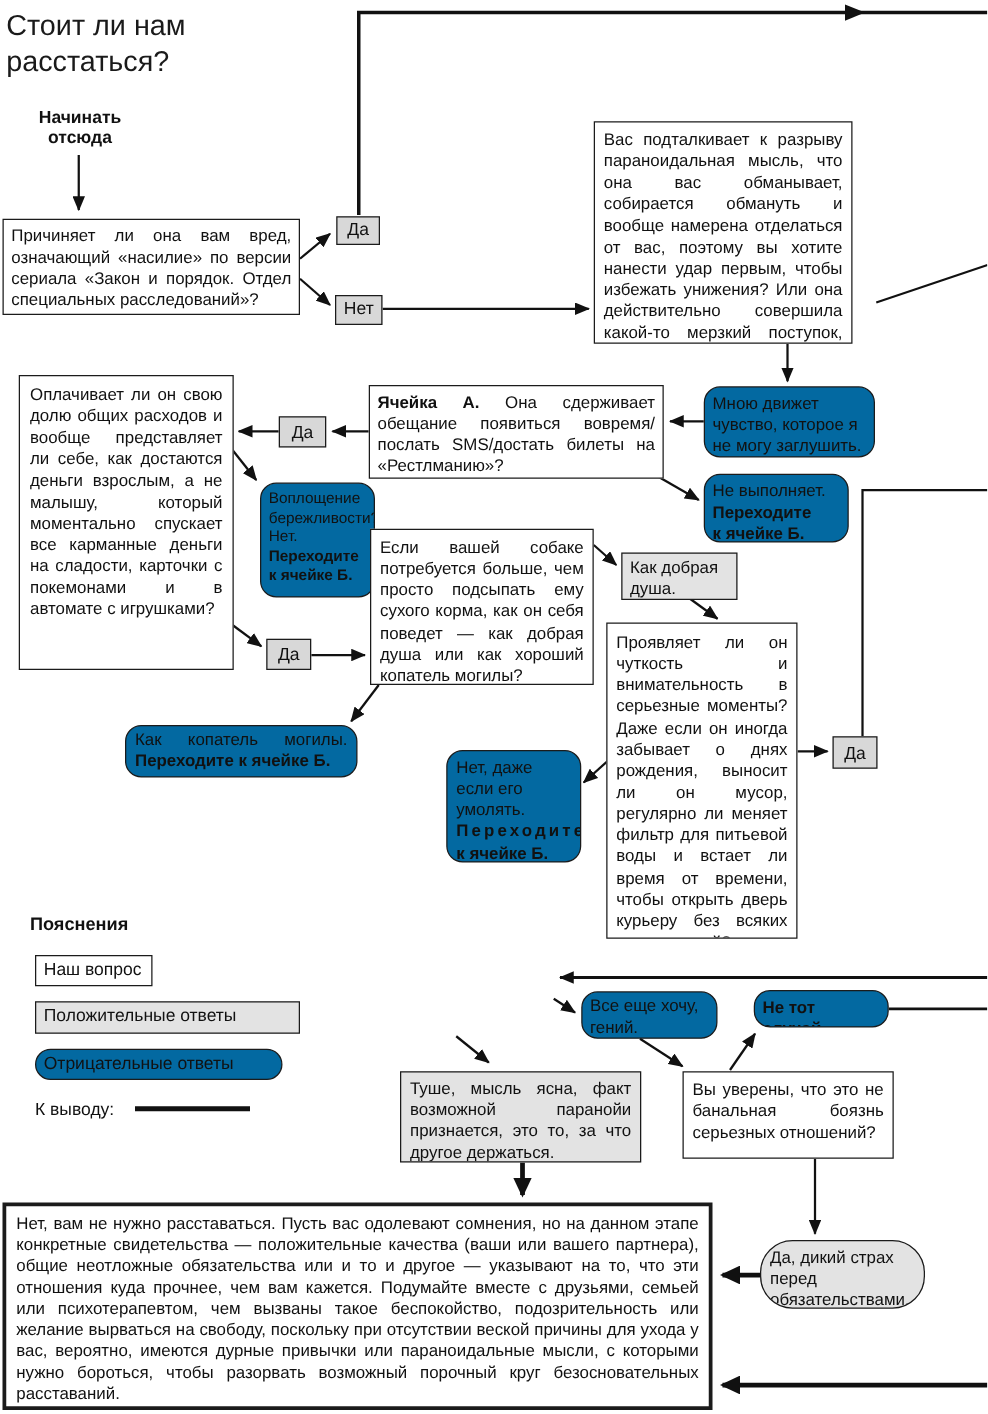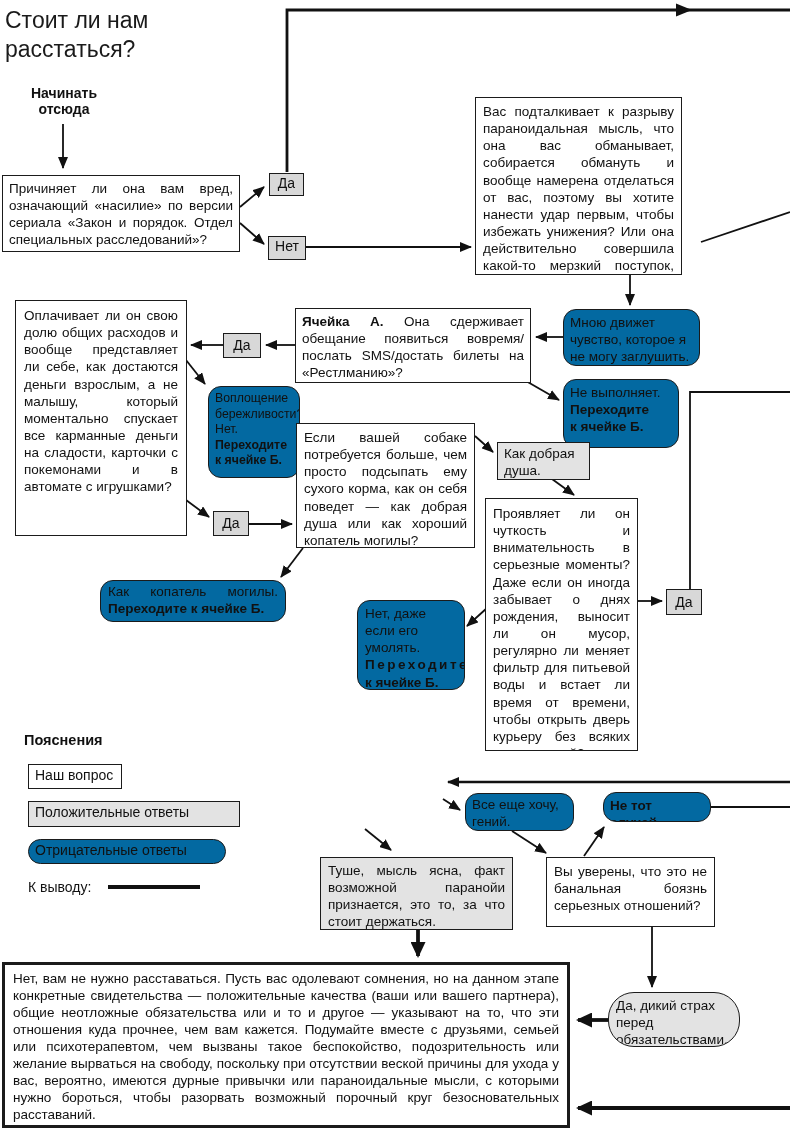--- a/index.html
+++ b/index.html
@@ -115,21 +115,21 @@
   <div class="node q just" style="left:2px;top:175px;width:238px;height:77px;">Причиняет ли она вам вред, означающий «насилие» по версии сериала «Закон и порядок. Отдел специальных расследований»?</div>
   <div class="node ans" style="left:269px;top:173px;width:35px;height:23px;">Да</div>
   <div class="node ans" style="left:268px;top:236px;width:38px;height:24px;">Нет</div>
 
   <div class="node q just" style="left:475px;top:97px;width:207px;height:178px;padding:5px 7px;">Вас подталкивает к разрыву параноидальная мысль, что она вас обманывает, собирается обмануть и вообще намерена отделаться от вас, поэтому вы хотите нанести удар первым, чтобы избежать унижения? Или она действительно совершила какой-то мерзкий поступок, дав вам повод для разрыва?</div>
 
   <div class="node neg" style="left:563px;top:309px;width:137px;height:57px;">Мною движет чувство, которое я не могу заглушить.</div>
 
   <div class="node q just" style="left:295px;top:308px;width:236px;height:75px;"><span class="b">Ячейка А.</span><span> Она сдерживает обещание появиться вовремя/послать SMS/достать билеты на «Рестлманию»?</span></div>
 
-  <div class="node neg" style="left:563px;top:379px;width:116px;height:69px;">
+  <div class="node neg" style="left:563px;top:379px;width:116px;height:55px;">
       <span class="blk">Не выполняет.</span>
       <span class="blk b">Переходите</span>
       <span class="blk b">к ячейке Б.</span>
     </div>
 
   <div class="node q just" style="left:15px;top:300px;width:172px;height:236px;padding:6px 8px;">Оплачивает ли он свою долю общих расходов и вообще представляет ли себе, как достаются деньги взрослым, а не малышу, который моментально спускает все карманные деньги на сладости, карточки с покемонами и в автомате с игрушками?</div>
   <div class="node ans" style="left:223px;top:333px;width:38px;height:25px;line-height:21px;">Да</div>
 
   <div class="node neg" style="left:208px;top:386px;width:92px;height:92px;font-size:12.3px;padding:4px 6px;">
       <span class="blk">Воплощение бережливости? Нет.</span>
@@ -160,21 +160,21 @@
   <div class="legend-title" style="left:24px;top:732px;">Пояснения</div>
   <div class="node q" style="left:28px;top:764px;width:94px;height:25px;padding:2px 6px;font-size:14px;">Наш вопрос</div>
   <div class="node pos" style="left:28px;top:801px;width:212px;height:26px;padding:2px 6px;font-size:14px;">Положительные ответы</div>
   <div class="node neg" style="left:28px;top:839px;width:198px;height:25px;padding:2px 6px;font-size:14px;">Отрицательные ответы</div>
   <div class="legend-text" style="left:28px;top:879px;">К выводу:</div>
   <div class="legend-line" style="left:108px;top:885px;width:92px;height:4px;"></div>
 
   <div class="node neg" style="left:465px;top:793px;width:109px;height:38px;padding:2px 6px;">Все еще хочу, гений.</div>
   <div class="node neg" style="left:603px;top:792px;width:108px;height:30px;padding:4px 6px;font-weight:bold;">Не тот случай.</div>
 
-  <div class="node pos just" style="left:320px;top:857px;width:193px;height:73px;padding:4px 7px;">Туше, мысль ясна, факт возможной паранойи признается, это то, за что стоит держаться.</div>
+  <div class="node pos just" style="left:320px;top:857px;width:193px;height:73px;padding:4px 7px;">Туше, мысль ясна, факт возможной паранойи признается, это то, за что другое держаться.</div>
 
   <div class="node q just" style="left:546px;top:857px;width:169px;height:70px;padding:5px 7px;">Вы уверены, что это не банальная боязнь серьезных отношений?</div>
 
   <div class="node pos" style="left:608px;top:992px;width:132px;height:55px;padding:4px 7px;border-radius:26px;">Да, дикий страх перед обязательствами.</div>
 
   <div class="node q just thick" style="left:2px;top:962px;width:568px;height:166px;padding:5px 8px;line-height:1.26;">Нет, вам не нужно расставаться. Пусть вас одолевают сомнения, но на данном этапе конкретные свидетельства — положительные качества (ваши или вашего партнера), общие неотложные обязательства или и то и другое — указывают на то, что эти отношения куда прочнее, чем вам кажется. Подумайте вместе с друзьями, семьей или психотерапевтом, чем вызваны такое беспокойство, подозрительность или желание вырваться на свободу, поскольку при отсутствии веской причины для ухода у вас, вероятно, имеются дурные привычки или параноидальные мысли, с которыми нужно бороться, чтобы разорвать возможный порочный круг безосновательных расставаний.</div>
 
 </div>
 
 </body></html>

